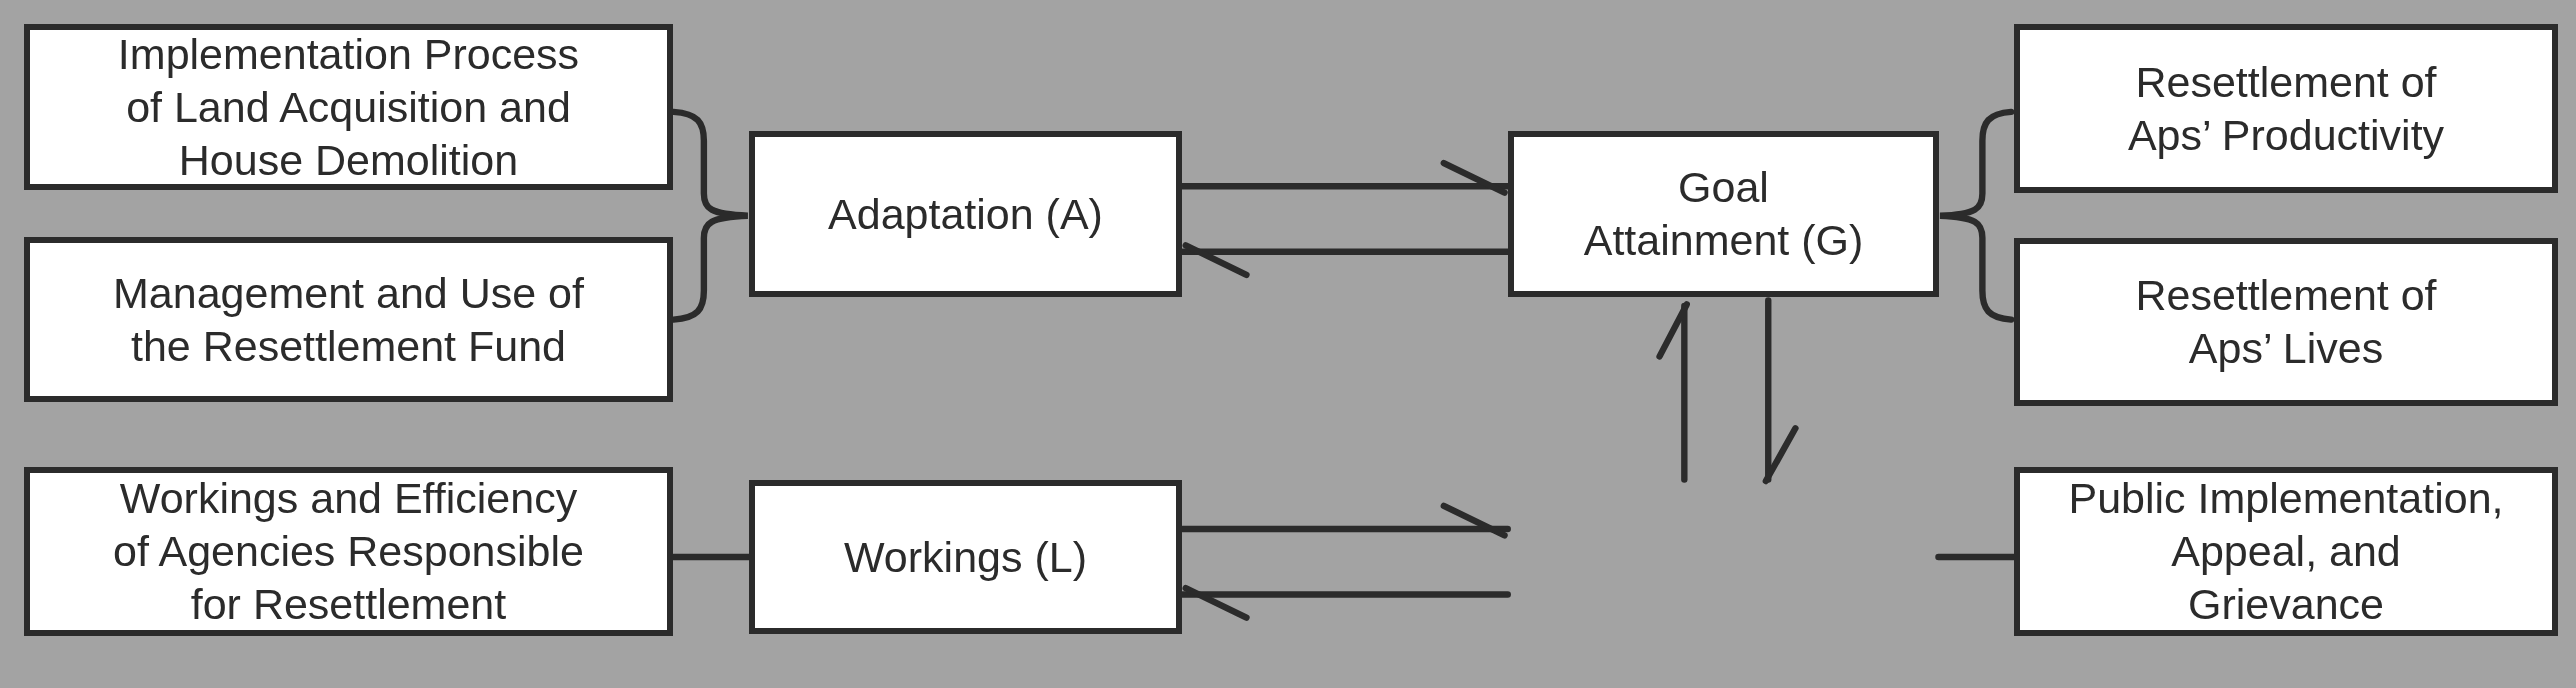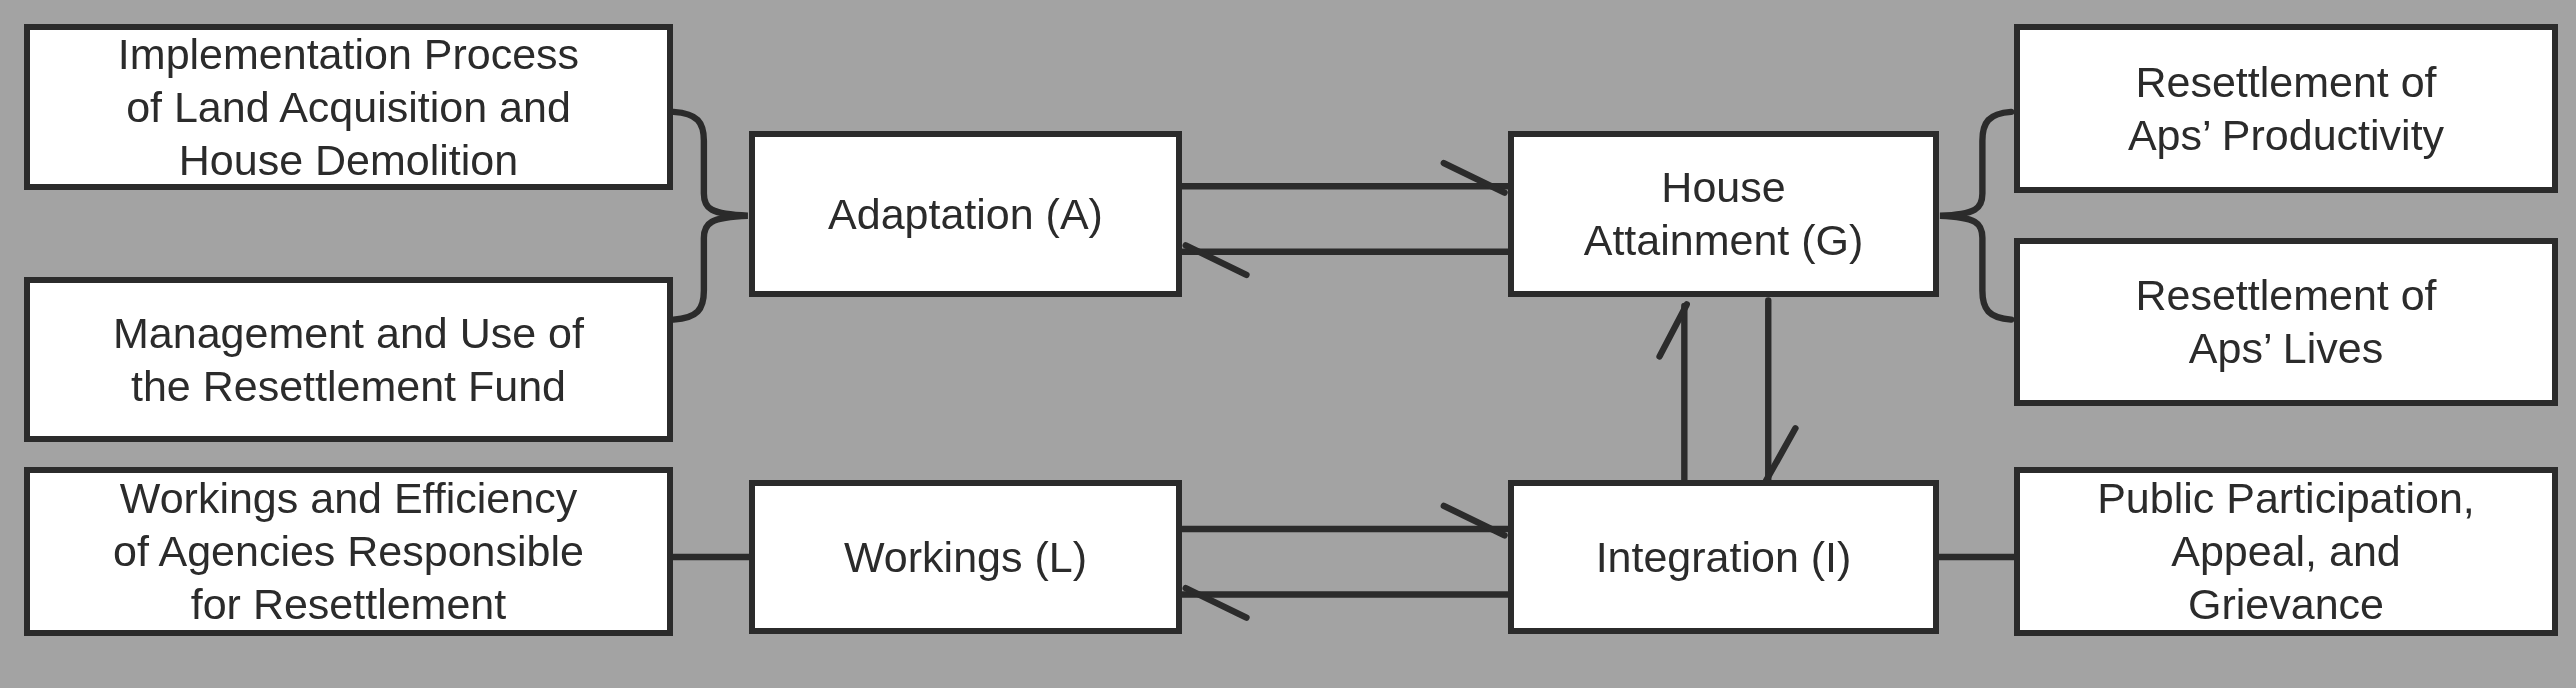--- a/index.html
+++ b/index.html
@@ -24,21 +24,21 @@
     color:#2b2b2b;
     white-space:pre-line;
   }
   svg.wires{
     position:absolute;
     left:0;top:0;
     width:2576px;height:688px;
   }
   
   #n-implementation{left:24px;top:24px;width:649px;height:166px;}
-  #n-management{left:24px;top:237px;width:649px;height:165px;margin-top:40px;}
+  #n-management{left:24px;top:237px;width:649px;height:165px;}
   #n-workings{left:24px;top:467px;width:649px;height:169px;}
   #n-adaptation{left:749px;top:131px;width:433px;height:166px;}
   #n-latency{left:749px;top:480px;width:433px;height:154px;}
   #n-goal{left:1508px;top:131px;width:431px;height:166px;}
   #n-integration{left:1508px;top:480px;width:431px;height:154px;}
   #n-productivity{left:2014px;top:24px;width:544px;height:169px;}
   #n-lives{left:2014px;top:238px;width:544px;height:168px;}
   #n-public{left:2014px;top:467px;width:544px;height:169px;}
 </style>
 </head>
@@ -98,29 +98,28 @@
 the Resettlement Fund</div>
 
   <div class="node" id="n-adaptation">Adaptation (A)</div>
 
   <div class="node" id="n-workings">Workings and Efficiency
 of Agencies Responsible
 for Resettlement</div>
 
   <div class="node" id="n-latency">Workings (L)</div>
 
-  <div class="node" id="n-goal">House
+  <div class="node" id="n-goal">Goal
 Attainment (G)</div>
 
-  <div class="node" id="n-integration">Integration (I)</div>
 
   <div class="node" id="n-productivity">Resettlement of
 Aps’ Productivity</div>
 
   <div class="node" id="n-lives">Resettlement of
 Aps’ Lives</div>
 
-  <div class="node" id="n-public">Public Participation,
+  <div class="node" id="n-public">Public Implementation,
 Appeal, and
 Grievance</div>
 
 </div>
 
 
 </body></html>

